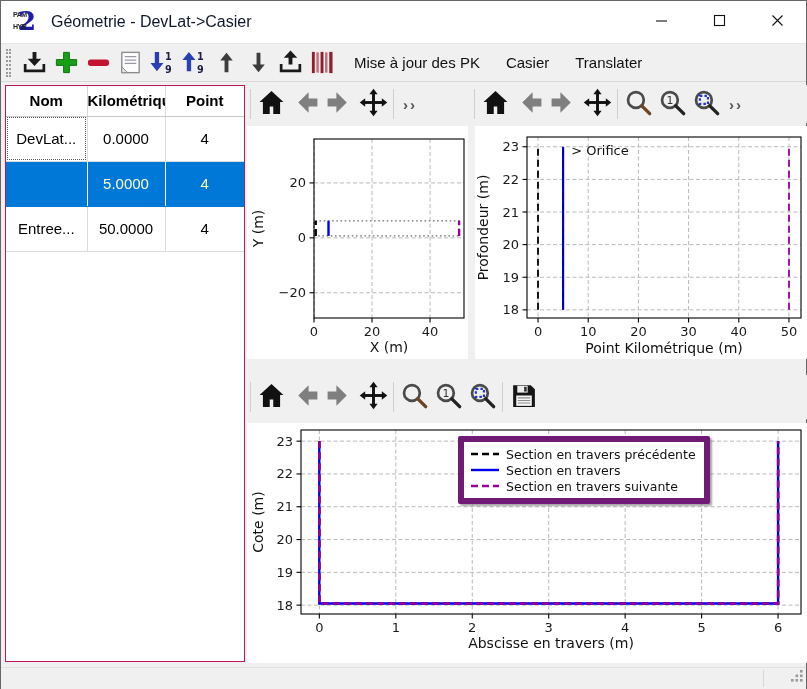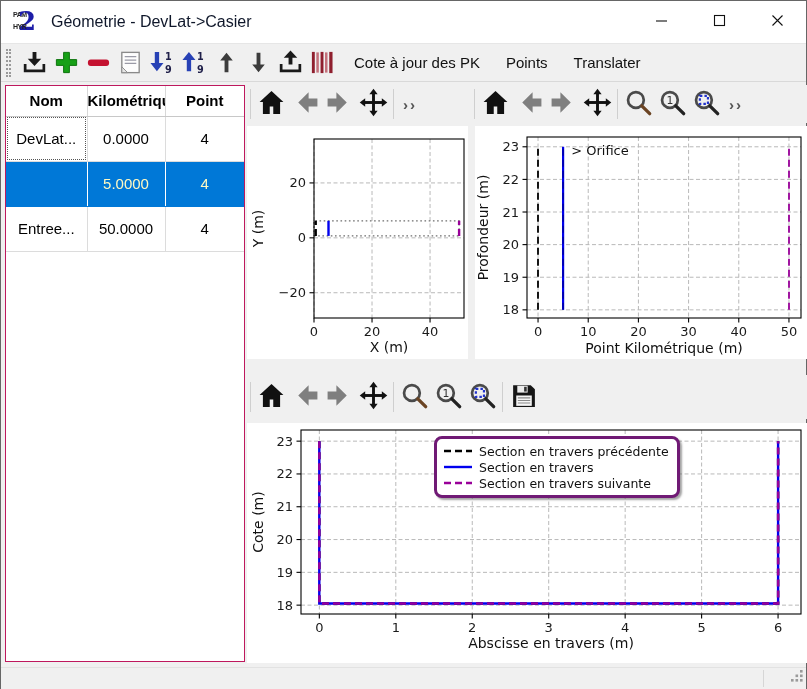--- a/index.html
+++ b/index.html
@@ -37,21 +37,21 @@
   td.focus-cell { outline:1px dotted #555; outline-offset:-2px; }
 
   
   .nav-toolbar { position:absolute; height:38px; display:flex; align-items:center; background:#f0f0f0; }
   .nav-btn { width:34px; height:32px; display:flex; align-items:center; justify-content:center; background:transparent; border:none; }
   .tsep { width:1px; height:30px; background:#cfcfcf; margin:0 3px; }
   .overflow-txt { font-size:15px; font-weight:bold; color:#555; letter-spacing:2px; padding:0 6px; }
 
   
   .figure { position:absolute; background:#fff; }
-  .legend { position:absolute; background:#fff; border:3px solid #701a75; border-radius:8px; box-shadow:2px 2px 2px rgba(90,90,90,.55); padding:4px 8px 4px 6px; }
+  .legend { position:absolute; background:#fff; border:6px solid #701a75; border-radius:2px; box-shadow:2px 2px 2px rgba(90,90,90,.55); padding:4px 8px 4px 6px;margin-left:24px; }
   .legend-row { display:flex; align-items:center; height:16px; }
   .legend-row svg { flex:0 0 auto; margin-right:6px; }
   .legend-row span { font-family:"DejaVu Sans",sans-serif; font-size:12.5px; color:#111; white-space:nowrap; }
 
   
   .statusbar { position:absolute; left:0; top:666px; width:100%; height:22px; background:#f0f0f0; border-top:1px solid #e2e2e2; }
   .sb-sep { position:absolute; right:42px; top:2px; bottom:2px; width:1px; background:#d6d6d6; }
   .grip { position:absolute; right:3px; bottom:3px; }
 </style>
 </head>
@@ -167,22 +167,22 @@
                 <rect x="7.6" y="3.5" width="2.6" height="21" fill="#c4717b"></rect>
                 <rect x="12" y="3" width="3" height="22" fill="#8f1f2e"></rect>
                 <rect x="16.6" y="3.5" width="2.6" height="21" fill="#c4717b"></rect>
                 <rect x="21" y="3" width="3.4" height="22" fill="#8f1f2e"></rect>
               </g>
             </svg>
           </span>
         </button>
       </span>
     <span id="appActions" style="display:flex;align-items:center;">
-        <button class="action-btn">Cote à jour des PK</button>
-        <button class="action-btn">Points</button>
+        <button class="action-btn">Mise à jour des PK</button>
+        <button class="action-btn">Casier</button>
         <button class="action-btn">Translater</button>
       </span>
   </div>
 
   <div class="main-bg"></div>
 
   <div class="table-panel">
     <table class="sections">
       <colgroup>
           <col style="width:81px">

